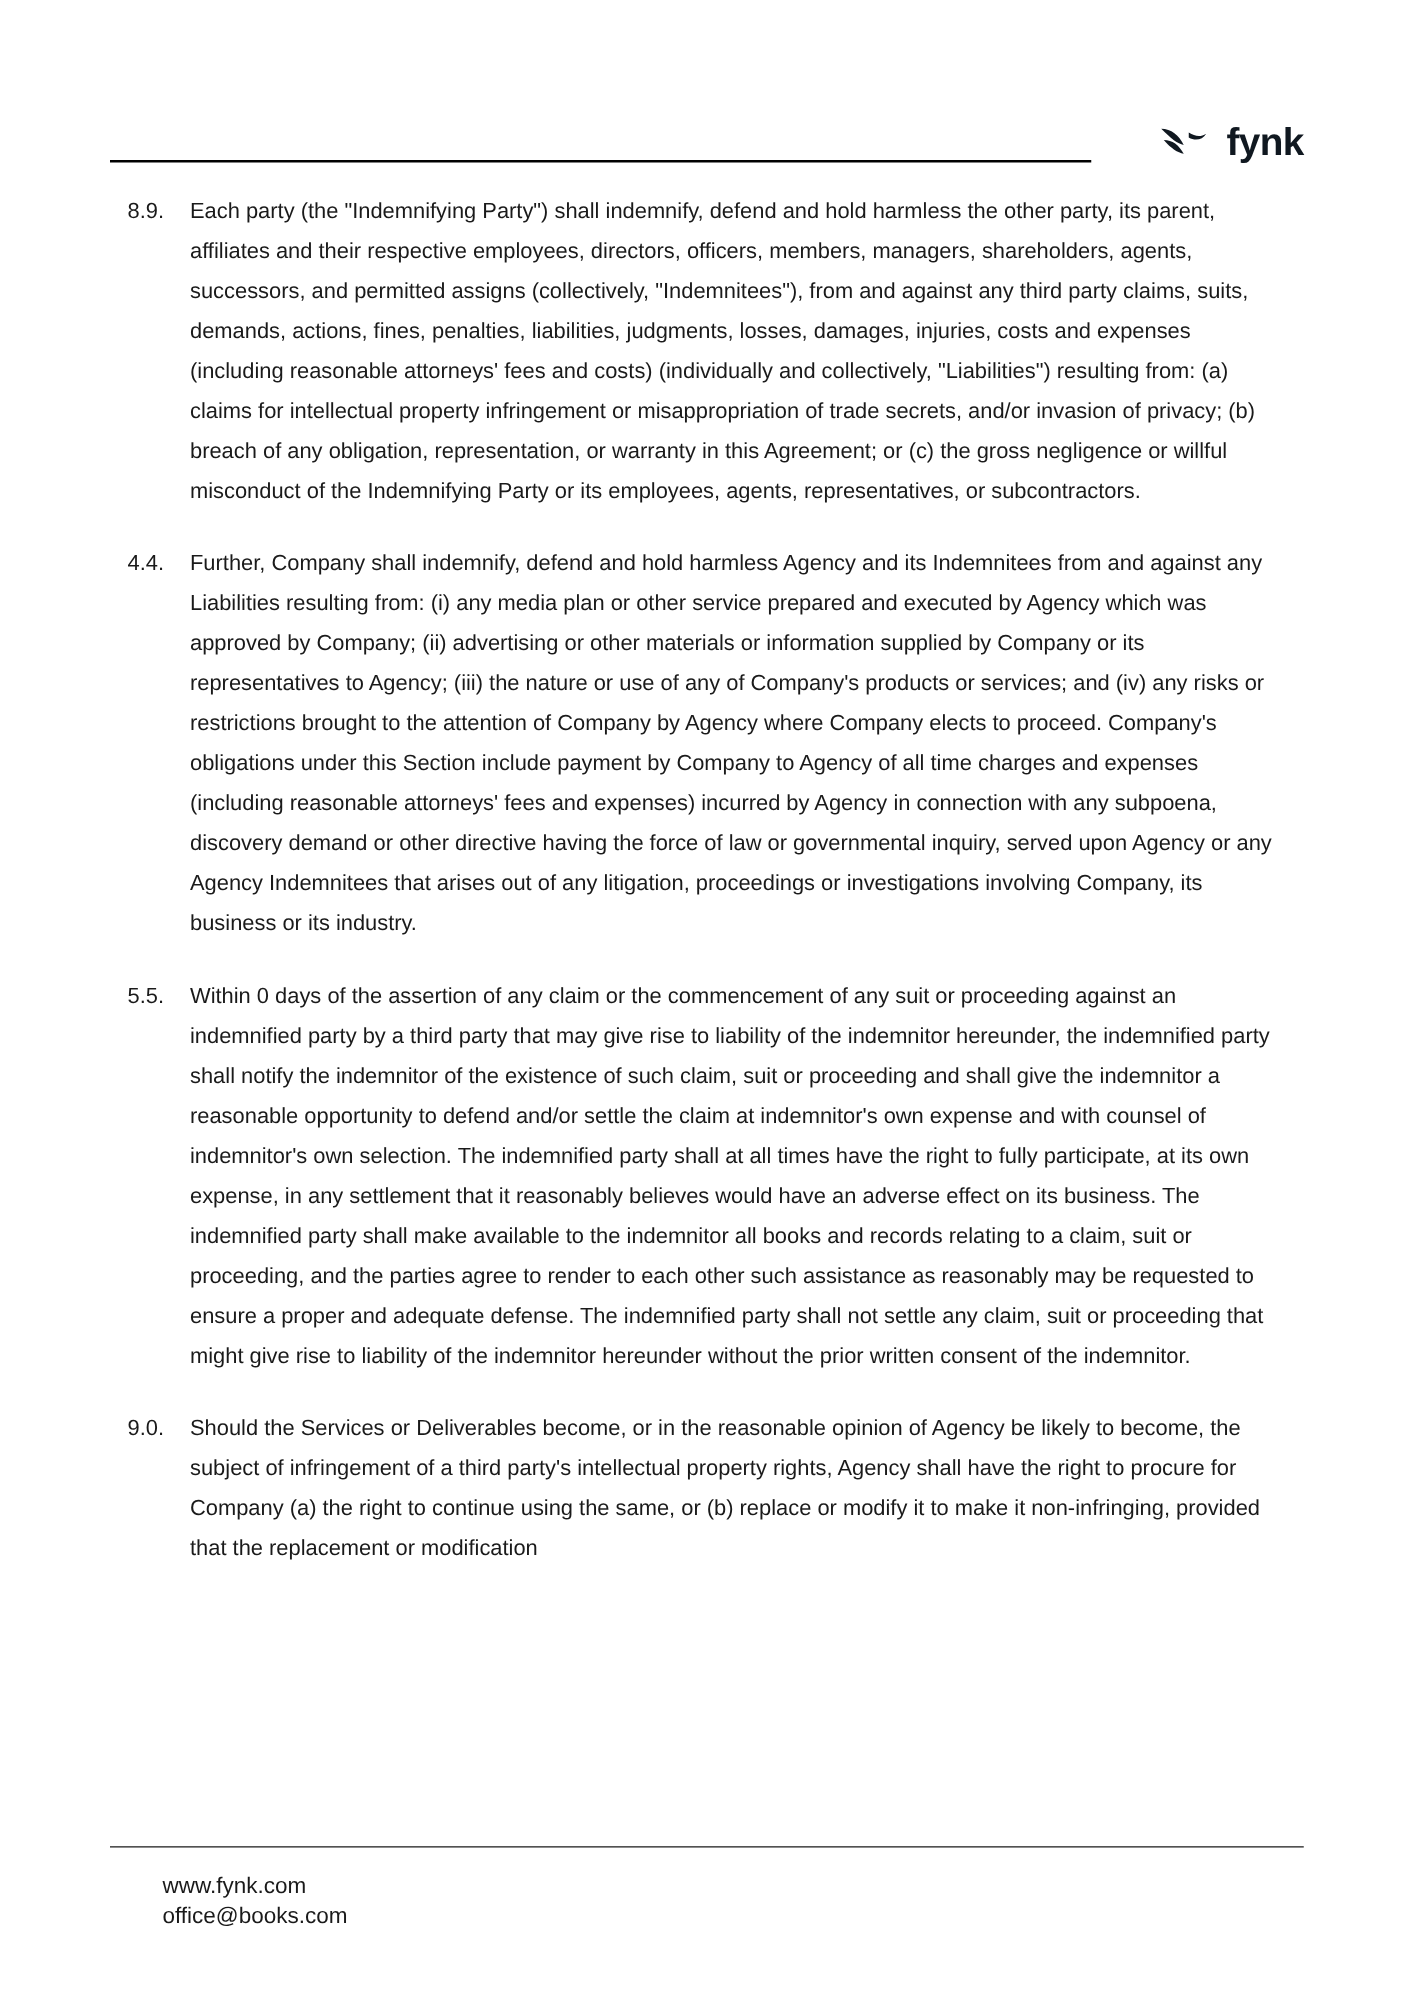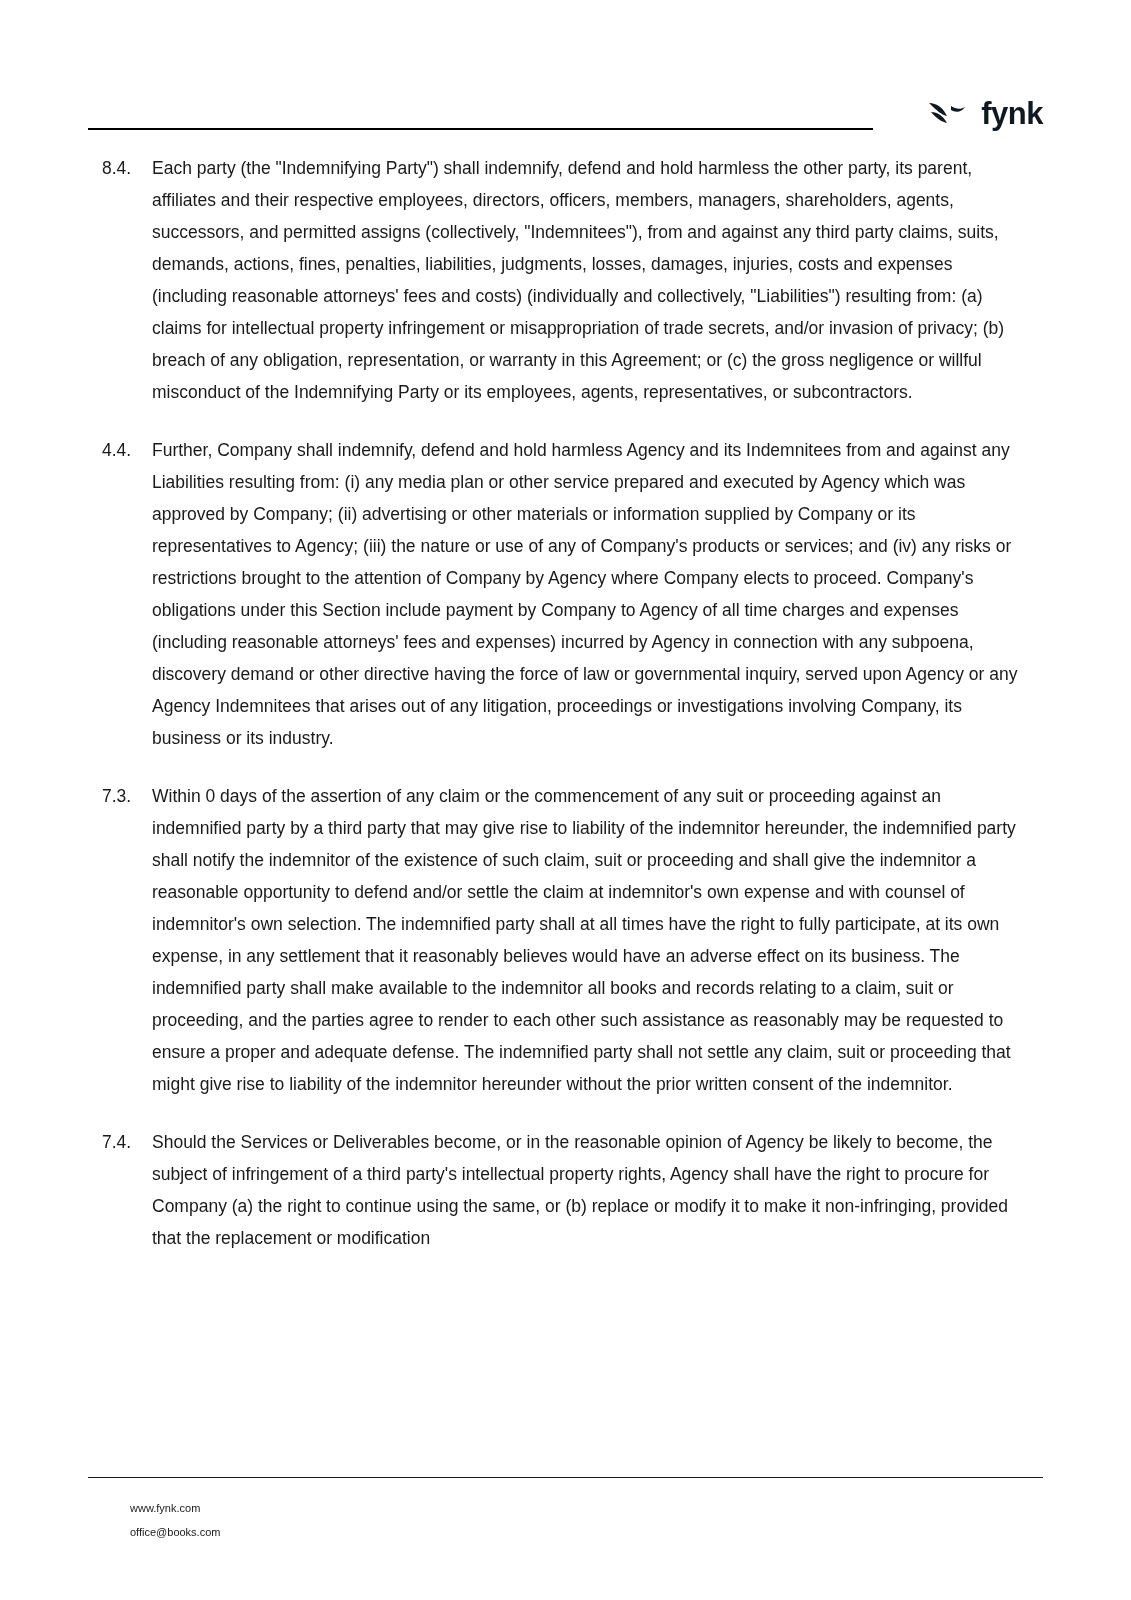--- a/index.html
+++ b/index.html
@@ -94,21 +94,21 @@
     bottom: 56px;
   }
   .footer-rule {
     width: 100%;
     height: 1.5px;
     background: #1a1a1a;
     margin-bottom: 18px;
   }
   .footer-lines {
     padding-left: 42px;
-    font-size: 11px;
+    font-size: 18px;
     line-height: 24px;
     color: #1a1a1a;
   }
 </style>
 </head>
 <body>
 
 <div class="page">
 
   <div class="header">
@@ -121,36 +121,36 @@
           <path d="M24 10 C29 13, 33 14, 38 11 C35 16, 29 17, 24 14 Z" fill="#101820"></path>
         </svg>
       </span>
       <span class="brand-name">fynk</span>
     </div>
   </div>
 
   <div class="content">
 
     <div class="clause">
-      <div class="clause-num">8.4.</div>
+      <div class="clause-num">8.9.</div>
       <div class="clause-text">Each party (the "Indemnifying Party") shall indemnify, defend and hold harmless the other party, its parent, affiliates and their respective employees, directors, officers, members, managers, shareholders, agents, successors, and permitted assigns (collectively, "Indemnitees"), from and against any third party claims, suits, demands, actions, fines, penalties, liabilities, judgments, losses, damages, injuries, costs and expenses (including reasonable attorneys' fees and costs) (individually and collectively, "Liabilities") resulting from: (a) claims for intellectual property infringement or misappropriation of trade secrets, and/or invasion of privacy; (b) breach of any obligation, representation, or warranty in this Agreement; or (c) the gross negligence or willful misconduct of the Indemnifying Party or its employees, agents, representatives, or subcontractors.</div>
     </div>
 
     <div class="clause">
       <div class="clause-num">4.4.</div>
       <div class="clause-text">Further, Company shall indemnify, defend and hold harmless Agency and its Indemnitees from and against any Liabilities resulting from: (i) any media plan or other service prepared and executed by Agency which was approved by Company; (ii) advertising or other materials or information supplied by Company or its representatives to Agency; (iii) the nature or use of any of Company's products or services; and (iv) any risks or restrictions brought to the attention of Company by Agency where Company elects to proceed. Company's obligations under this Section include payment by Company to Agency of all time charges and expenses (including reasonable attorneys' fees and expenses) incurred by Agency in connection with any subpoena, discovery demand or other directive having the force of law or governmental inquiry, served upon Agency or any Agency Indemnitees that arises out of any litigation, proceedings or investigations involving Company, its business or its industry.</div>
     </div>
 
     <div class="clause">
-      <div class="clause-num">7.3.</div>
+      <div class="clause-num">5.5.</div>
       <div class="clause-text">Within 0 days of the assertion of any claim or the commencement of any suit or proceeding against an indemnified party by a third party that may give rise to liability of the indemnitor hereunder, the indemnified party shall notify the indemnitor of the existence of such claim, suit or proceeding and shall give the indemnitor a reasonable opportunity to defend and/or settle the claim at indemnitor's own expense and with counsel of indemnitor's own selection. The indemnified party shall at all times have the right to fully participate, at its own expense, in any settlement that it reasonably believes would have an adverse effect on its business. The indemnified party shall make available to the indemnitor all books and records relating to a claim, suit or proceeding, and the parties agree to render to each other such assistance as reasonably may be requested to ensure a proper and adequate defense. The indemnified party shall not settle any claim, suit or proceeding that might give rise to liability of the indemnitor hereunder without the prior written consent of the indemnitor.</div>
     </div>
 
     <div class="clause">
-      <div class="clause-num">7.4.</div>
+      <div class="clause-num">9.0.</div>
       <div class="clause-text">Should the Services or Deliverables become, or in the reasonable opinion of Agency be likely to become, the subject of infringement of a third party's intellectual property rights, Agency shall have the right to procure for Company (a) the right to continue using the same, or (b) replace or modify it to make it non-infringing, provided that the replacement or modification</div>
     </div>
 
   </div>
 
   <div class="footer">
     <div class="footer-rule"></div>
     <div class="footer-lines">
       <div>www.fynk.com</div>
       <div>office@books.com</div>

